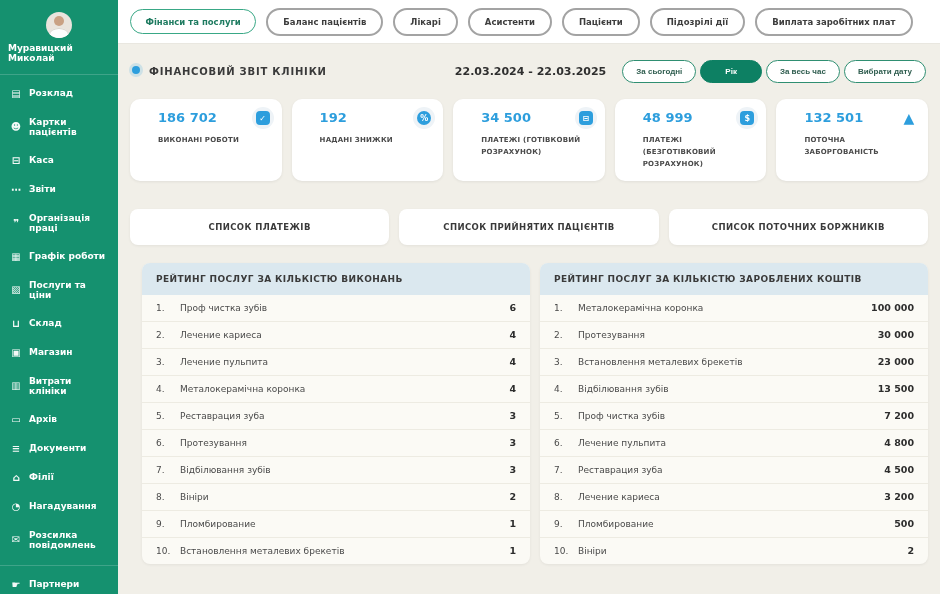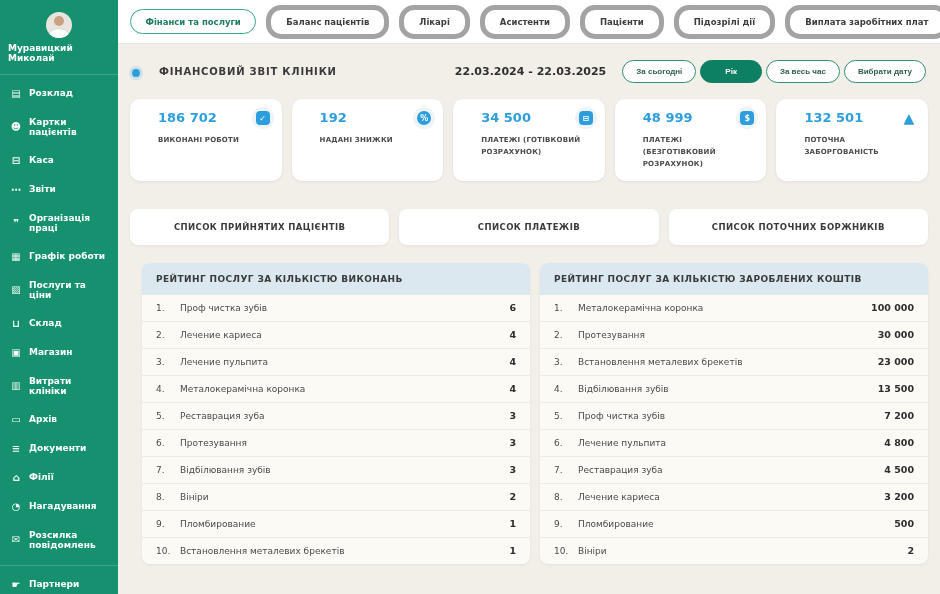--- a/index.html
+++ b/index.html
@@ -18,26 +18,26 @@
   .side-item.divider { border-top:1px solid rgba(255,255,255,.18); margin-top:6px; padding-top:13px; }
   .side-icon { width:12px; min-width:12px; font-size:10px; text-align:center; opacity:.95; }
   .logo { display:flex; align-items:center; gap:3px; padding:8px 8px 2px 8px; }
   .logo-bars { display:flex; gap:1px; align-items:flex-end; }
   .logo-bars span { width:2px; height:7px; display:block; }
   .logo-text { font-size:10px; font-weight:normal; letter-spacing:.6px; }
 
   
   .main { flex:1; display:flex; flex-direction:column; min-width:0;border-radius:27px; }
   .topbar { background:#fff; height:44px; min-height:44px; display:flex; align-items:center; gap:10px; padding:0 12px; border-bottom:1px solid #e9e7e0; }
-  .tab { border:5px solid #a3a3a3; border-radius:15px; padding:7px 15px; font-size:8.5px; font-weight:bold; color:#3d3d3d; background:#fff; white-space:nowrap; cursor:pointer; }
+  .tab { border:2px solid #a3a3a3; border-radius:15px; padding:7px 15px; font-size:8.5px; font-weight:bold; color:#3d3d3d; background:#fff; white-space:nowrap; cursor:pointer; }
   .tab.active { border:1.5px solid #39a886; color:#1e7b60; padding:6.5px 14.5px; }
 
   .content { flex:1; padding:12px 12px 0 12px; }
   .report-head { display:flex; justify-content:space-between; align-items:center; margin:4px 2px 16px 2px; }
-  .rh-left { display:flex; align-items:flex-end; gap:19px; }
+  .rh-left { display:flex; align-items:flex-start; gap:9px; }
   .dot { width:8px; height:8px; border-radius:50%; background:#2d9edd; box-shadow:0 0 0 3px rgba(45,158,221,.18); }
   .report-title { font-size:10px; font-weight:bold; color:#3a3a3a; letter-spacing:.8px; }
   .rh-right { display:flex; align-items:center; gap:8px; }
   .date-range { font-size:11px; font-weight:bold; color:#2f2f2f; margin-right:8px; }
   .filter { border:1px solid #2f8f72; border-radius:13px; background:#fff; padding:6px 13px; font-size:8px; font-weight:bold; color:#2f5d4f; white-space:nowrap; cursor:pointer; }
   .filter.active { background:#0d8063; border-color:#0d8063; color:#fff; padding:6px 24px; }
 
   .cards { display:flex; gap:10px; margin-bottom:28px; }
   .card { flex:1; background:#fff; border-radius:10px; padding:11px 12px 10px 28px; box-shadow:0 1px 3px rgba(0,0,0,.07); position:relative; min-height:62px; }
   .card-value { color:#2d9edd; font-size:13px; font-weight:bold; }
@@ -239,23 +239,23 @@
           <div class="card-value">132 501</div>
           <div class="card-label">ПОТОЧНА ЗАБОРГОВАНІСТЬ</div>
           <div class="card-icon-wrap triangle">
             <span class="badge">▲</span>
           </div>
         </div>
       </div>
 
     <div class="list-buttons">
 
+        <button class="list-btn">СПИСОК ПЛАТЕЖІВ</button>
+
         <button class="list-btn">СПИСОК ПРИЙНЯТИХ ПАЦІЄНТІВ</button>
-
-        <button class="list-btn">СПИСОК ПЛАТЕЖІВ</button>
 
         <button class="list-btn">СПИСОК ПОТОЧНИХ БОРЖНИКІВ</button>
       </div>
 
     <div class="rankings">
 
         <div class="panel">
           <div class="panel-head">РЕЙТИНГ ПОСЛУГ ЗА КІЛЬКІСТЮ ВИКОНАНЬ</div>
           <div class="panel-rows">
             <div class="rank-row">

